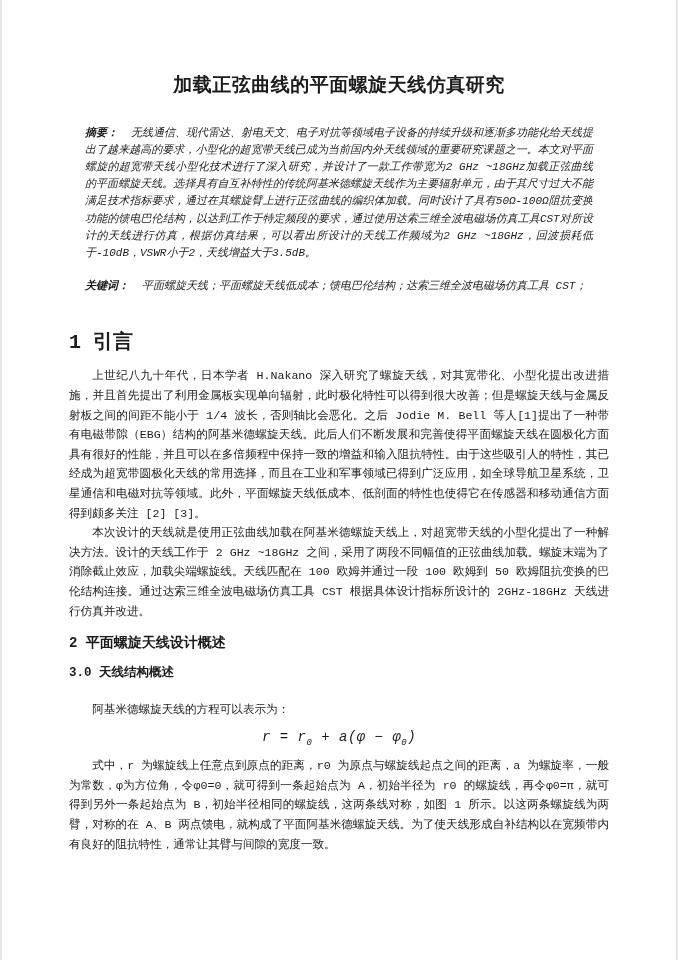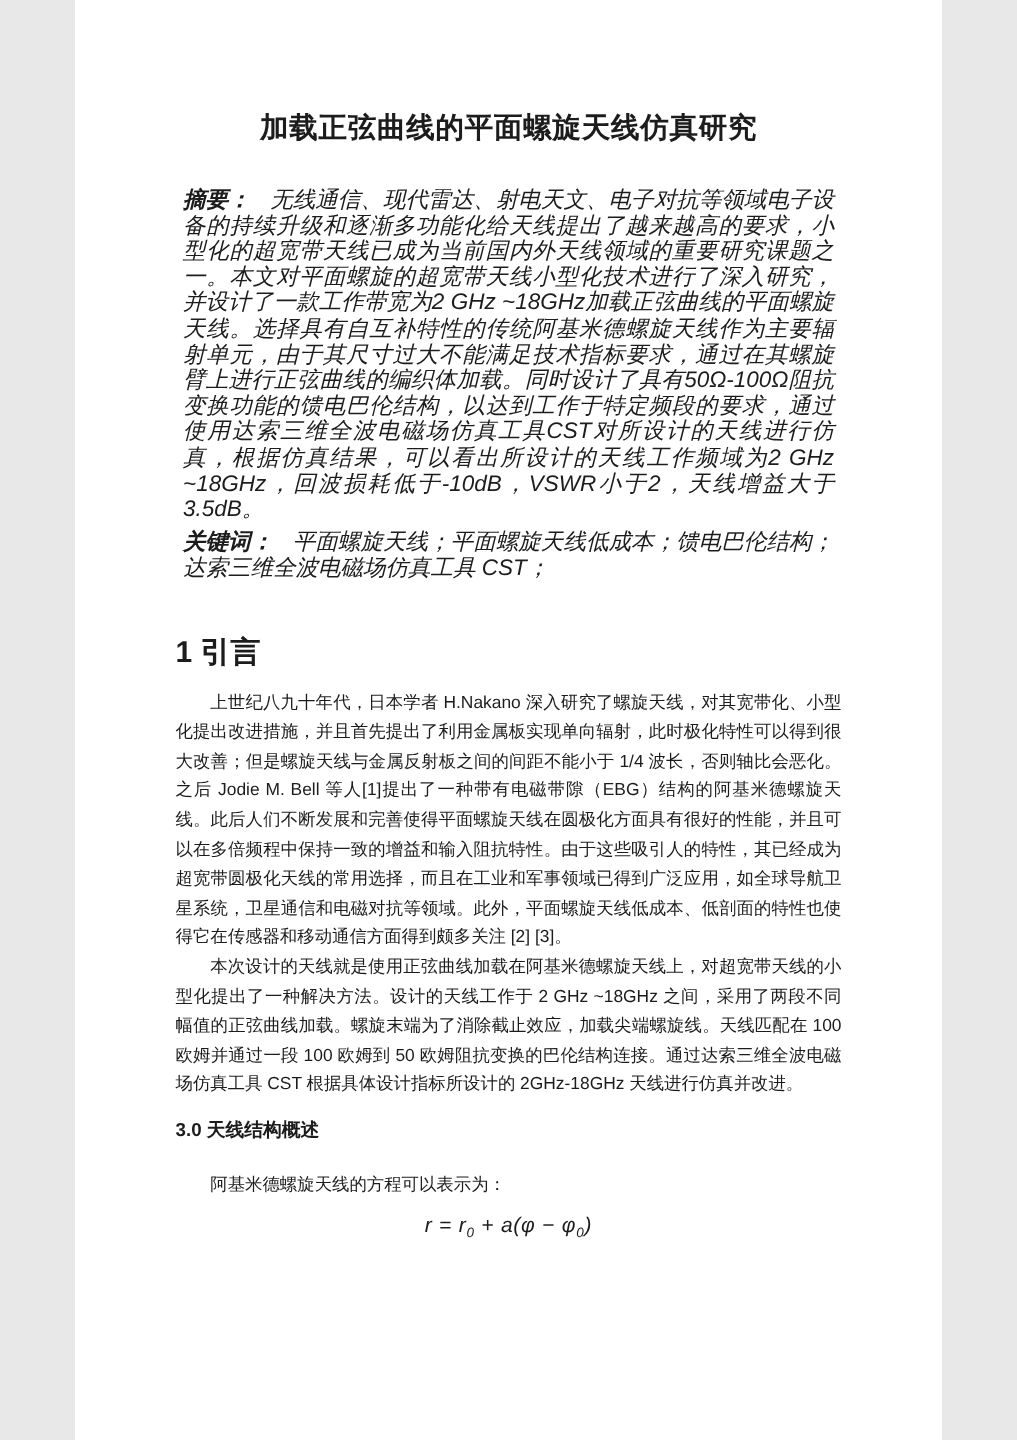--- a/index.html
+++ b/index.html
@@ -2,44 +2,44 @@
 <html><head>
 <meta charset="utf-8">
 <style>
   html, body {
     margin: 0;
     padding: 0;
     background: #e8e8e8;
   }
   .page {
     position: relative;
-    width: 578px;
+    width: 674px;
     height: 960px;
     margin: 0 auto;
     background: #ffffff;
     box-sizing: border-box;
     padding: 73px 67px 0 67px;
-    font-family: Liberation Sans, sans-serif;
+    font-family: Liberation Mono, monospace;
     color: #1c1c1c;
     overflow: hidden;
   }
   .title {
     font-size: 19px;
     font-weight: bold;
     text-align: center;
     line-height: 1.4;
     margin: 0 0 25px 0;
     letter-spacing: 0.5px;
   }
   .abstract {
-    font-size: 15px;
+    font-size: 11px;
     font-style: italic;
     line-height: 17.2px;
     text-align: justify;
-    margin: 5px;
+    margin: 16px;
   }
   .abstract .lab {
     font-weight: bold;
     padding-right: 13px;
   }
   .h-sec {
     font-size: 20px;
     font-weight: bold;
     margin: 34px 0 10px 0;
     line-height: 1.35;
@@ -87,21 +87,23 @@
 
   <p class="abstract"><span class="lab">摘要：</span><span>无线通信、现代雷达、射电天文、电子对抗等领域电子设备的持续升级和逐渐多功能化给天线提出了越来越高的要求，小型化的超宽带天线已成为当前国内外天线领域的重要研究课题之一。本文对平面螺旋的超宽带天线小型化技术进行了深入研究，并设计了一款工作带宽为2 GHz ~18GHz加载正弦曲线的平面螺旋天线。选择具有自互补特性的传统阿基米德螺旋天线作为主要辐射单元，由于其尺寸过大不能满足技术指标要求，通过在其螺旋臂上进行正弦曲线的编织体加载。同时设计了具有50Ω-100Ω阻抗变换功能的馈电巴伦结构，以达到工作于特定频段的要求，通过使用达索三维全波电磁场仿真工具CST对所设计的天线进行仿真，根据仿真结果，可以看出所设计的天线工作频域为2 GHz ~18GHz，回波损耗低于-10dB，VSWR小于2，天线增益大于3.5dB。</span></p>
 
   <p class="abstract"><span class="lab">关键词：</span><span>平面螺旋天线；平面螺旋天线低成本；馈电巴伦结构；达索三维全波电磁场仿真工具 CST；</span></p>
 
   <h2 class="h-sec">1 引言</h2>
 
   <p class="body-p">上世纪八九十年代，日本学者 H.Nakano 深入研究了螺旋天线，对其宽带化、小型化提出改进措施，并且首先提出了利用金属板实现单向辐射，此时极化特性可以得到很大改善；但是螺旋天线与金属反射板之间的间距不能小于 1/4 波长，否则轴比会恶化。之后 Jodie M. Bell 等人[1]提出了一种带有电磁带隙（EBG）结构的阿基米德螺旋天线。此后人们不断发展和完善使得平面螺旋天线在圆极化方面具有很好的性能，并且可以在多倍频程中保持一致的增益和输入阻抗特性。由于这些吸引人的特性，其已经成为超宽带圆极化天线的常用选择，而且在工业和军事领域已得到广泛应用，如全球导航卫星系统，卫星通信和电磁对抗等领域。此外，平面螺旋天线低成本、低剖面的特性也使得它在传感器和移动通信方面得到颇多关注 [2] [3]。</p>
   <p class="body-p">本次设计的天线就是使用正弦曲线加载在阿基米德螺旋天线上，对超宽带天线的小型化提出了一种解决方法。设计的天线工作于 2 GHz ~18GHz 之间，采用了两段不同幅值的正弦曲线加载。螺旋末端为了消除截止效应，加载尖端螺旋线。天线匹配在 100 欧姆并通过一段 100 欧姆到 50 欧姆阻抗变换的巴伦结构连接。通过达索三维全波电磁场仿真工具 CST 根据具体设计指标所设计的 2GHz-18GHz 天线进行仿真并改进。</p>
 
+  <h2 class="h-sec2">2 平面螺旋天线设计概述</h2>
 
   <h3 class="h-sub">3.0 天线结构概述</h3>
 
   <p class="body-p intro-line">阿基米德螺旋天线的方程可以表示为：</p>
 
   <div class="equation"><span>r = r</span><sub>0</sub><span> + a(φ − φ</span><sub>0</sub><span>)</span></div>
 
+  <p class="body-p">式中，r 为螺旋线上任意点到原点的距离，r0 为原点与螺旋线起点之间的距离，a 为螺旋率，一般为常数，φ为方位角，令φ0=0，就可得到一条起始点为 A，初始半径为 r0 的螺旋线，再令φ0=π，就可得到另外一条起始点为 B，初始半径相同的螺旋线，这两条线对称，如图 1 所示。以这两条螺旋线为两臂，对称的在 A、B 两点馈电，就构成了平面阿基米德螺旋天线。为了使天线形成自补结构以在宽频带内有良好的阻抗特性，通常让其臂与间隙的宽度一致。</p>
 
 </div>
 
 </body></html>

